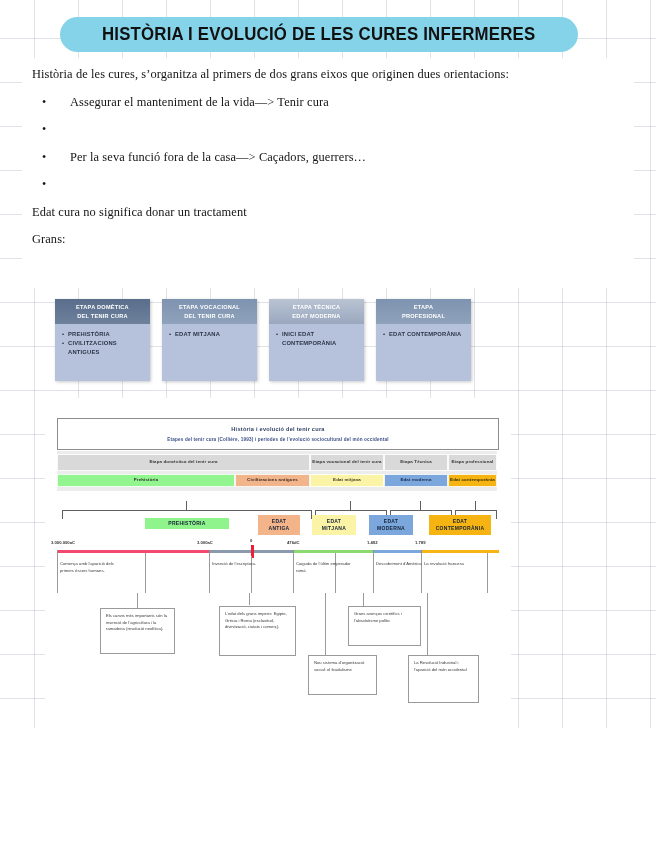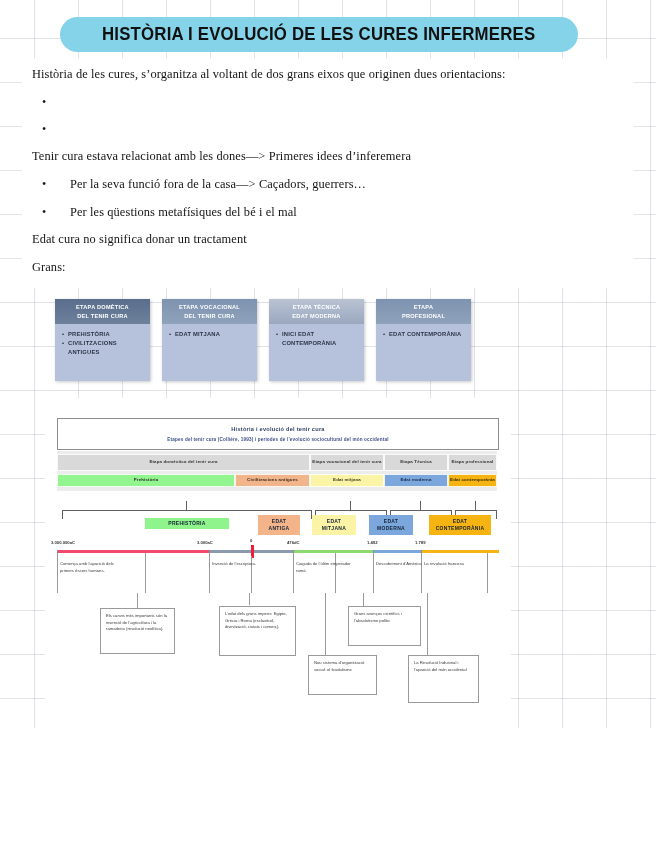--- a/index.html
+++ b/index.html
@@ -191,38 +191,37 @@
 
 <div class="whiteout" style="left:22px;top:58px;width:612px;height:230px;"></div>
 <div class="whiteout" style="left:0px;top:728px;width:656px;height:120px;"></div>
 <div class="whiteout" style="left:45px;top:398px;width:466px;height:330px;"></div>
 
 <div class="title-banner">
   <span>HISTÒRIA I EVOLUCIÓ DE LES CURES INFERMERES</span>
 </div>
 
 <div class="body-text">
-  <p class="para">Història de les cures, s’organitza al voltant de dos grans eixos que originen dues orientacions:</p>
+  <p class="para">Història de les cures, s’organitza al primers de dos grans eixos que originen dues orientacions:</p>
 
   <div class="bullet">
     <div class="dot">•</div>
+    <div class="btxt">Assegurar el manteniment de la vida—&gt; Tenir cura</div>
   </div>
   <div class="bullet">
     <div class="dot">•</div>
   </div>
 
-  <p class="para">Tenir cura estava relacionat amb les dones—&gt; Primeres idees d’inferemera</p>
 
   <div class="bullet">
     <div class="dot">•</div>
     <div class="btxt">Per la seva funció fora de la casa—&gt; Caçadors, guerrers…</div>
   </div>
   <div class="bullet">
     <div class="dot">•</div>
-    <div class="btxt">Per les qüestions metafísiques del bé i el mal</div>
   </div>
 
   <p class="para">Edat cura no significa donar un tractament</p>
   <p class="para">Grans:</p>
 </div>
 
 <div class="stage-row">
 
   <div class="stage-box">
     <div class="stage-head h1">

